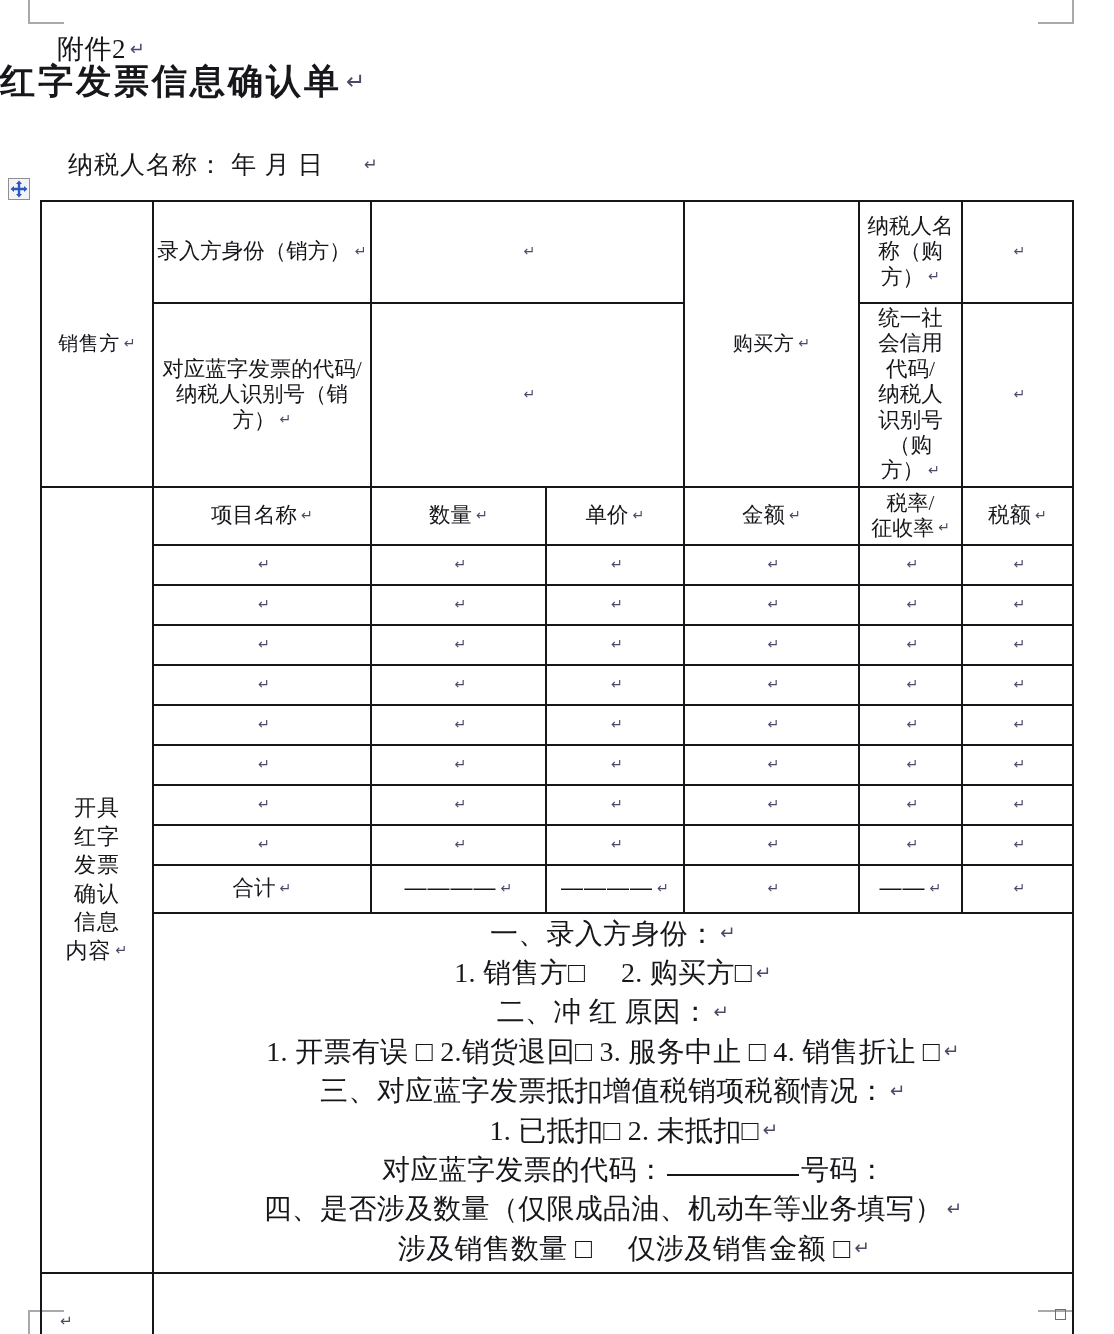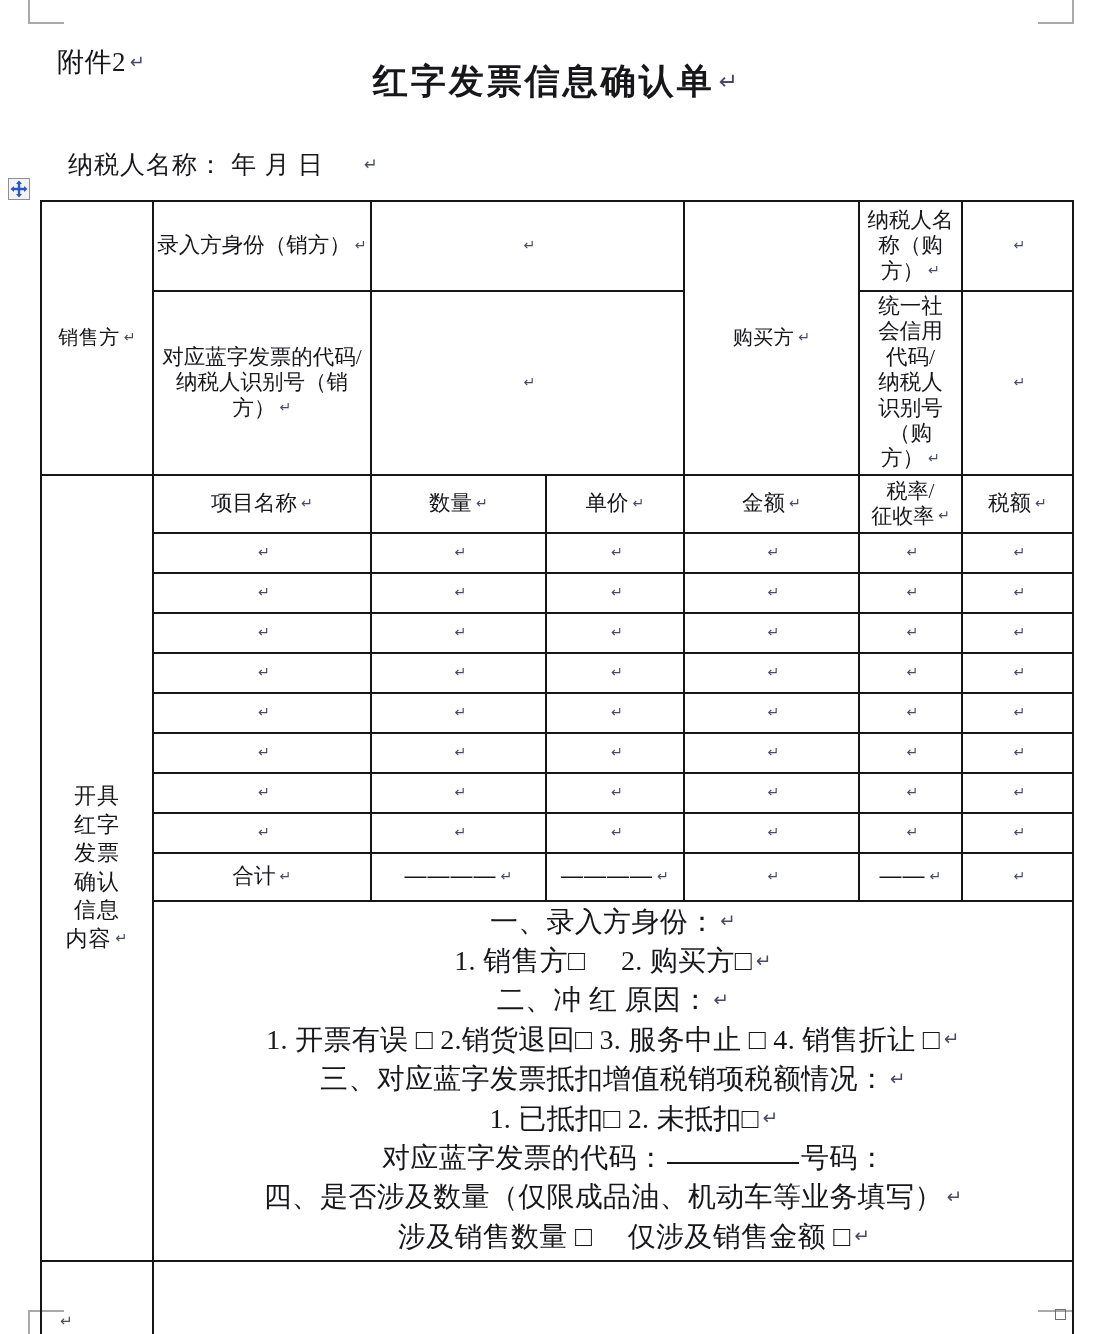--- a/index.html
+++ b/index.html
@@ -26,31 +26,30 @@
   }
   .corner-tl { left: 28px; top: 0px;  border-width: 0 0 2px 2px; }
   .corner-tr { right: 40px; top: 0px; border-width: 0 2px 2px 0; }
   .corner-bl { left: 28px; bottom: 0px;  border-width: 2px 0 0 2px; }
   .corner-br { right: 40px; bottom: 0px; border-width: 2px 2px 0 0; }
 
   
   .attach-label {
     position: absolute;
     left: 57px;
-    top: 44px;
+    top: 31px;
     font-size: 27px;
     letter-spacing: 0.5px;
     white-space: nowrap;
   }
   .title {
     position: absolute;
     left: 0;
     top: 58px;
     width: 1114px;
-    text-align: center;
     font-size: 35px;
     font-weight: bold;
     letter-spacing: 3px;
   }
   .fill-date {
     position: absolute;
     left: 68px;
     top: 148px;
     font-size: 25px;
     letter-spacing: 1px;
@@ -203,21 +202,21 @@
       </td>
       <td style="height:60px">
         <span>录入方身份（销方）</span><span class="pilcrow">↵</span>
       </td>
       <td colspan="2">
         <span></span><span class="pilcrow">↵</span>
       </td>
       <td rowspan="2">
         <span class="vlabel">购买方</span><span class="pilcrow">↵</span>
       </td>
-      <td style="padding:6px 1px">
+      <td style="padding:12px 1px">
         <span>纳税人名称（购方）</span><span class="pilcrow">↵</span>
       </td>
       <td>
         <span></span><span class="pilcrow">↵</span>
       </td>
     </tr>
 
     <tr>
       <td style="height:92px">
         <span>对应蓝字发票的代码/纳税人识别号（销方）</span><span class="pilcrow">↵</span>

